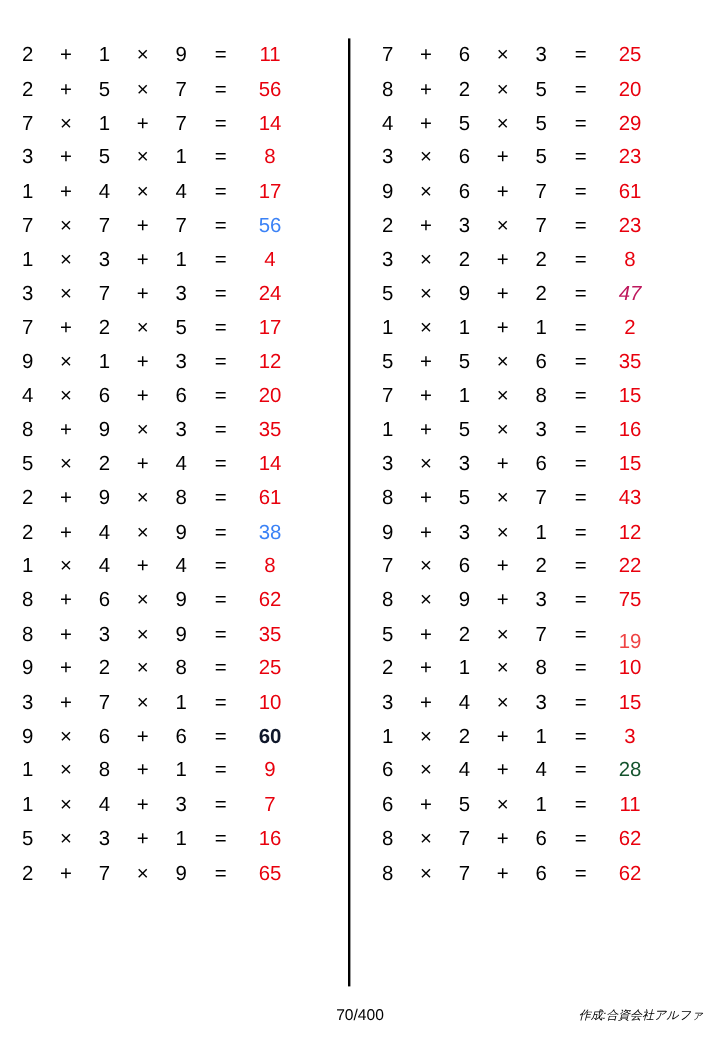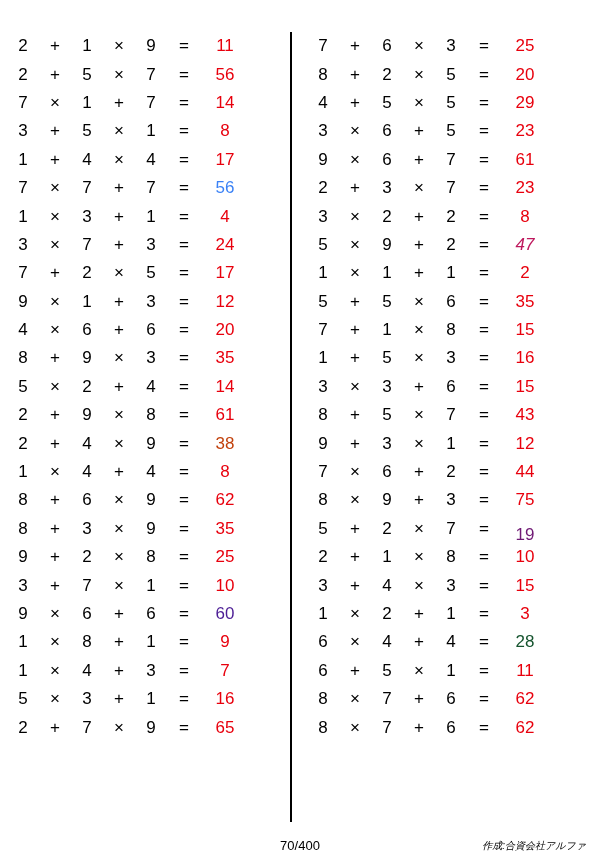--- a/index.html
+++ b/index.html
@@ -229,21 +229,21 @@
           <span class="cell c-eq">=</span>
           <span class="cell c-ans" style="color: rgb(232, 0, 13);">61</span>
         </div>
         <div class="row">
           <span class="cell c-num">2</span>
           <span class="cell c-op">+</span>
           <span class="cell c-num">4</span>
           <span class="cell c-op">×</span>
           <span class="cell c-num">9</span>
           <span class="cell c-eq">=</span>
-          <span class="cell c-ans" style="color: #c2410c;">38</span>
+          <span class="cell c-ans" style="color: #3b82f6;">38</span>
         </div>
         <div class="row">
           <span class="cell c-num">1</span>
           <span class="cell c-op">×</span>
           <span class="cell c-num">4</span>
           <span class="cell c-op">+</span>
           <span class="cell c-num">4</span>
           <span class="cell c-eq">=</span>
           <span class="cell c-ans" style="color: rgb(232, 0, 13);">8</span>
         </div>
@@ -283,21 +283,21 @@
           <span class="cell c-eq">=</span>
           <span class="cell c-ans" style="color: rgb(232, 0, 13);">10</span>
         </div>
         <div class="row">
           <span class="cell c-num">9</span>
           <span class="cell c-op">×</span>
           <span class="cell c-num">6</span>
           <span class="cell c-op">+</span>
           <span class="cell c-num">6</span>
           <span class="cell c-eq">=</span>
-          <span class="cell c-ans" style="color: #4c1d95;">60</span>
+          <span class="cell c-ans" style="color: #0f172a; font-weight: bold;">60</span>
         </div>
         <div class="row">
           <span class="cell c-num">1</span>
           <span class="cell c-op">×</span>
           <span class="cell c-num">8</span>
           <span class="cell c-op">+</span>
           <span class="cell c-num">1</span>
           <span class="cell c-eq">=</span>
           <span class="cell c-ans" style="color: rgb(232, 0, 13);">9</span>
         </div>
@@ -466,39 +466,39 @@
           <span class="cell c-eq">=</span>
           <span class="cell c-ans" style="color: rgb(232, 0, 13);">12</span>
         </div>
         <div class="row">
           <span class="cell c-num">7</span>
           <span class="cell c-op">×</span>
           <span class="cell c-num">6</span>
           <span class="cell c-op">+</span>
           <span class="cell c-num">2</span>
           <span class="cell c-eq">=</span>
-          <span class="cell c-ans" style="color: rgb(232, 0, 13);">44</span>
+          <span class="cell c-ans" style="color: rgb(232, 0, 13);">22</span>
         </div>
         <div class="row">
           <span class="cell c-num">8</span>
           <span class="cell c-op">×</span>
           <span class="cell c-num">9</span>
           <span class="cell c-op">+</span>
           <span class="cell c-num">3</span>
           <span class="cell c-eq">=</span>
           <span class="cell c-ans" style="color: rgb(232, 0, 13);">75</span>
         </div>
         <div class="row">
           <span class="cell c-num">5</span>
           <span class="cell c-op">+</span>
           <span class="cell c-num">2</span>
           <span class="cell c-op">×</span>
           <span class="cell c-num">7</span>
           <span class="cell c-eq">=</span>
-          <span class="cell c-ans" style="color: #701a75; margin-top: 12px;">19</span>
+          <span class="cell c-ans" style="color: #ef4444; margin-top: 12px;">19</span>
         </div>
         <div class="row">
           <span class="cell c-num">2</span>
           <span class="cell c-op">+</span>
           <span class="cell c-num">1</span>
           <span class="cell c-op">×</span>
           <span class="cell c-num">8</span>
           <span class="cell c-eq">=</span>
           <span class="cell c-ans" style="color: rgb(232, 0, 13);">10</span>
         </div>

